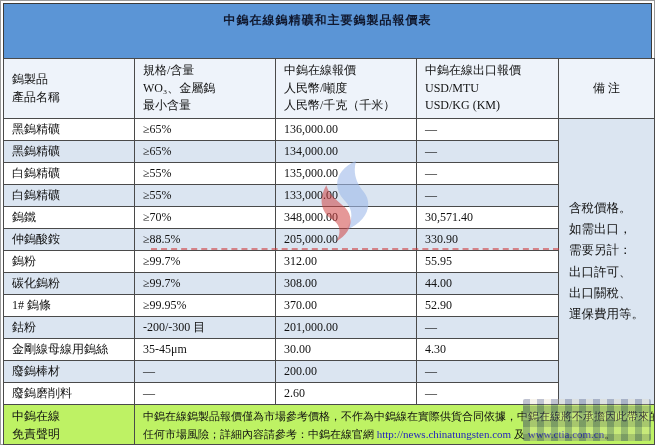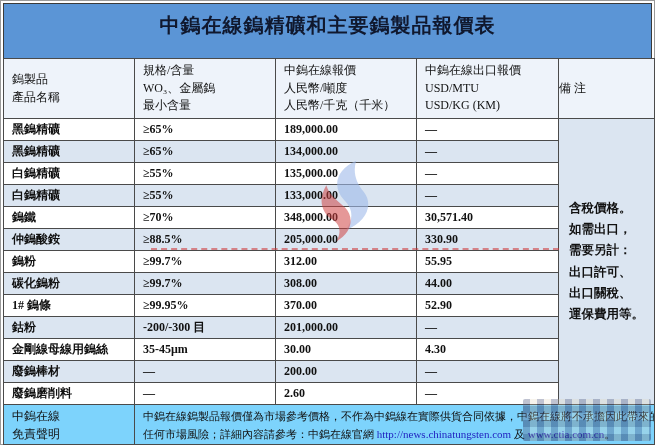--- a/index.html
+++ b/index.html
@@ -19,21 +19,21 @@
   .title-bar {
     background:#5b95d6;
     height:55px;
     border:1px solid #3a3a3a;
     border-bottom:none;
     box-sizing:border-box;
     text-align:center;
     color:#10182e;
   }
   .title-main {
-    font-size:20px; font-weight:bold;
+    font-size:12px; font-weight:bold;
     padding-top:8px; letter-spacing:1px;
   }
   .title-date {
     font-size:12.5px; margin-top:7px; letter-spacing:1px;
   }
   
   table {
     border-collapse:collapse;
     table-layout:fixed;
     width:651px;
@@ -51,41 +51,41 @@
     box-sizing:border-box;
   }
   thead th {
     background:#eef3fa;
     font-weight:normal;
     height:60px;
     white-space:pre-line;
     line-height:1.45;
     vertical-align:middle;
   }
-  thead th.center { padding:0; }
-  tbody td { height:22px; white-space:nowrap;font-weight:bold; }
+  thead th.center { text-align:center; padding:0; }
+  tbody td { height:22px; white-space:nowrap; }
   tbody tr:nth-child(even) td { background:#dbe5f1; }
   td.remarks {
     background:#dbe5f1 !important;
     vertical-align:middle;
     text-align:center;
     padding:0 4px;
   }
   .remarks-text {
     display:inline-block;
     text-align:left;
     white-space:pre-line;
     line-height:1.7;
     font-size:12.5px;
   }
   tfoot td {
     height:40px;
     font-size:11px;
     line-height:18px;
-    background:#7dd3fc;
+    background:#bef264;
   }
   td.disc-label { white-space:pre-line; line-height:18px; font-size:12px; }
   .disc-line { white-space:nowrap; }
   .disc-link { color:#1f1fbf; cursor:pointer; }
   
   .wm-text {
     position:absolute; left:148px; top:226px;
     font-size:30px; letter-spacing:1px;
     color:rgba(108,108,200,0.55);
     pointer-events:none; z-index:6;
@@ -139,21 +139,21 @@
         <th>中鎢在線出口報價
 USD/MTU
 USD/KG (KM)</th>
         <th class="center">備 注</th>
       </tr>
     </thead>
     <tbody>
         <tr>
           <td>黑鎢精礦</td>
           <td>≥65%</td>
-          <td>189,000.00</td>
+          <td>136,000.00</td>
           <td>—</td>
           <td rowspan="13" class="remarks"><div class="remarks-text">含稅價格。
 如需出口，
 需要另計：
 出口許可、
 出口關稅、
 運保費用等。</div></td>
         </tr>
         <tr>
           <td>黑鎢精礦</td>

